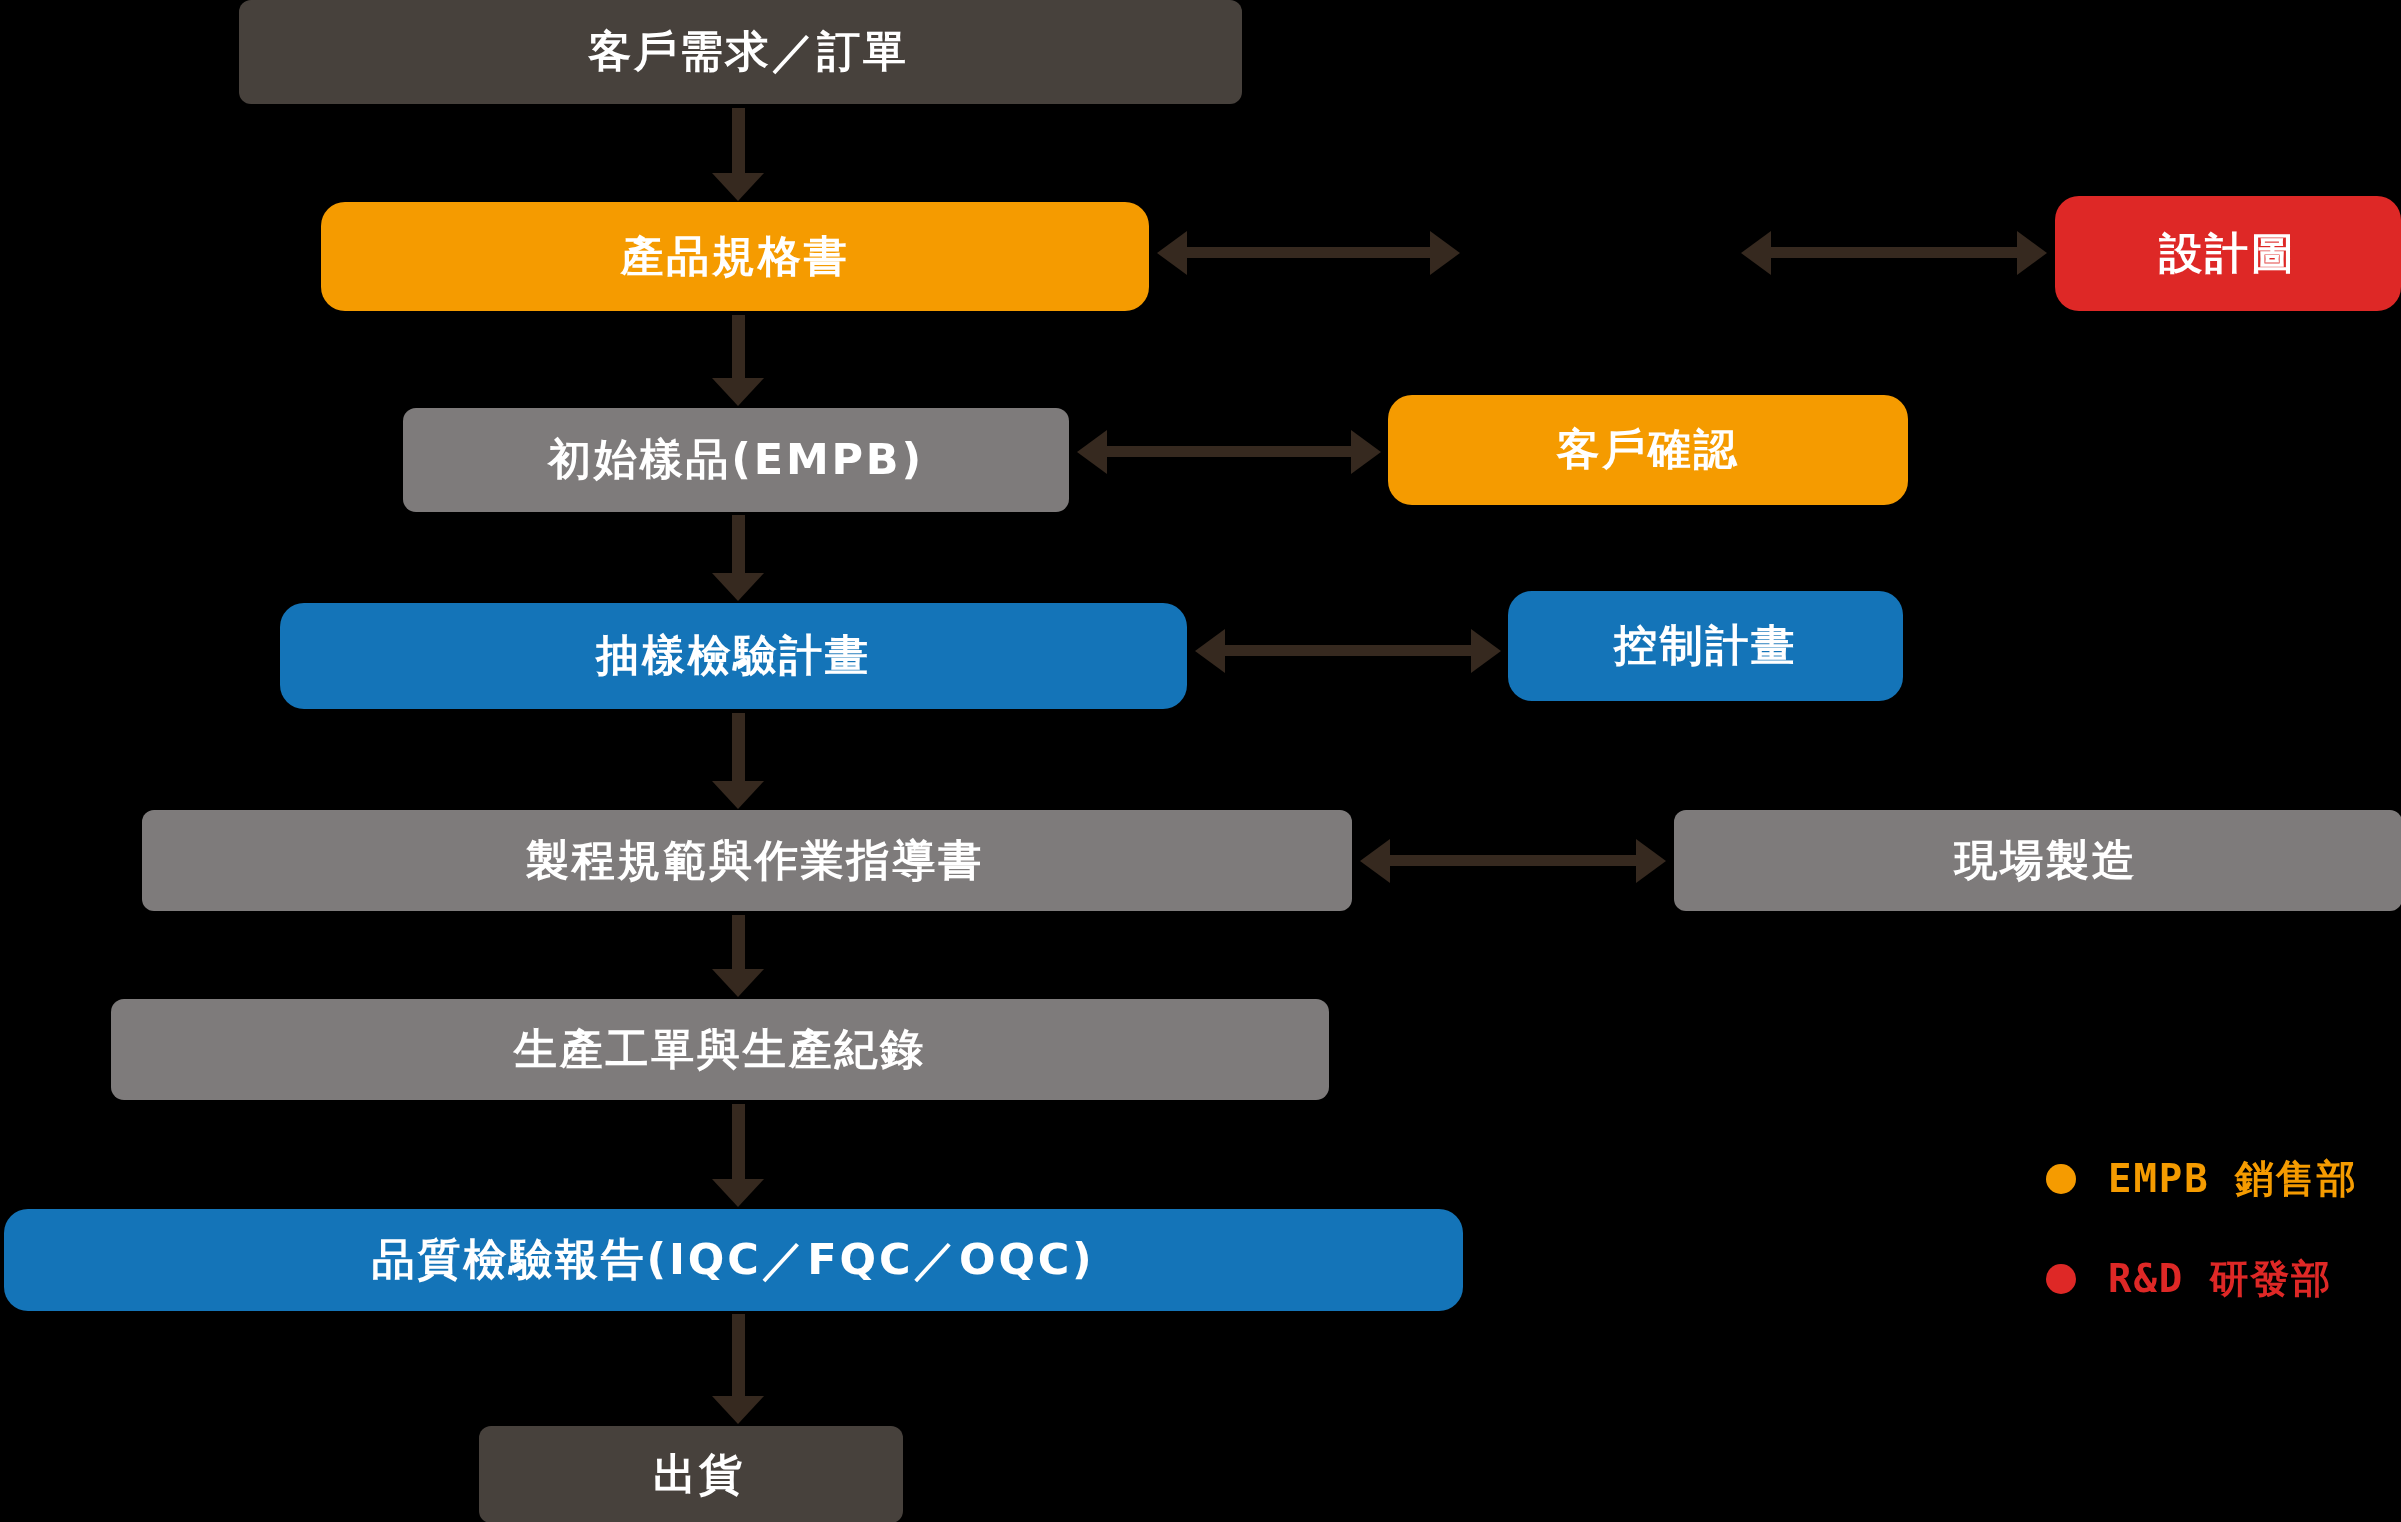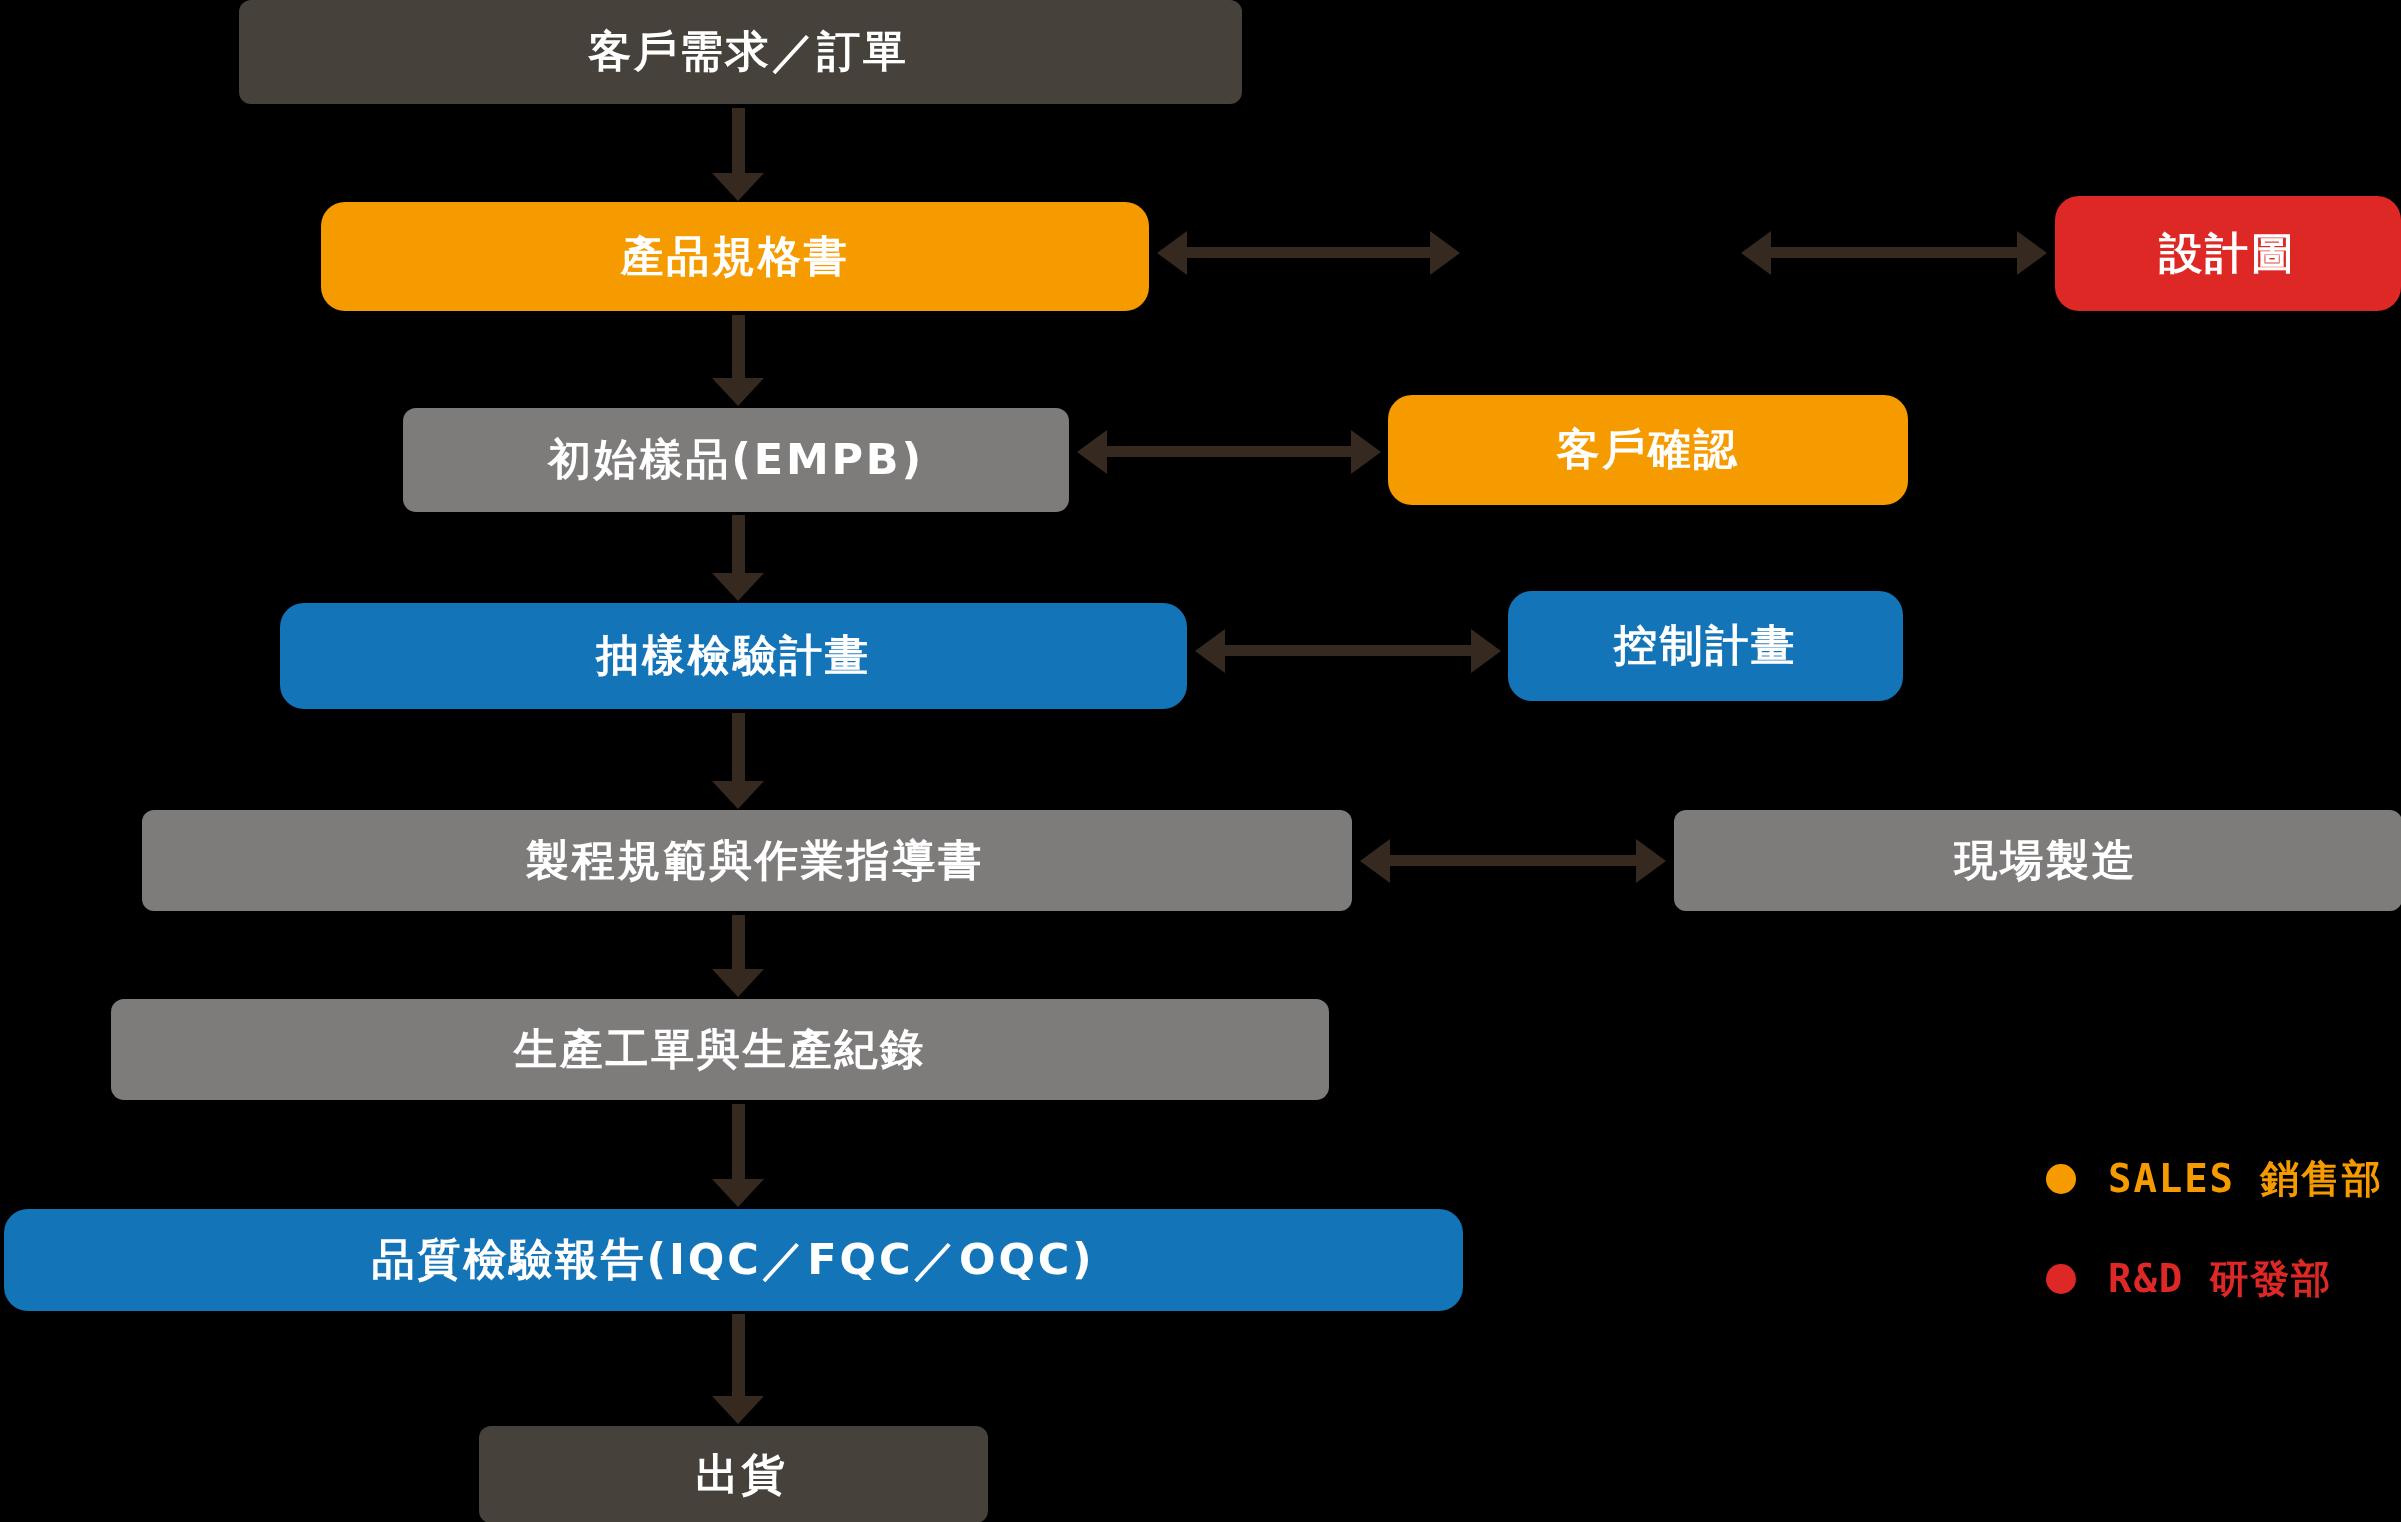--- a/index.html
+++ b/index.html
@@ -93,21 +93,21 @@
   <div class="node blueb r24" style="left:1508px;top:591px;width:395px;height:110px">控制計畫</div>
 
   <div class="node grayb r6" style="left:142px;top:810px;width:1210px;height:101px">製程規範與作業指導書</div>
 
   <div class="node grayb r6" style="left:1674px;top:810px;width:728px;height:101px">現場製造</div>
 
   <div class="node grayb r12" style="left:111px;top:999px;width:1218px;height:101px">生產工單與生產紀錄</div>
 
   <div class="node blueb r24" style="left:3.7px;top:1209px;width:1459px;height:102px">品質檢驗報告(IQC／FQC／OQC)</div>
 
-  <div class="node dark r6" style="left:479px;top:1426px;width:509px;height:97px">出貨</div>
+  <div class="node dark r6" style="left:479px;top:1426px;width:424px;height:97px">出貨</div>
 
   <div class="varrow" style="left:712px;top:108px;height:93px">
       <div class="shaft"></div>
       <div class="head"></div>
     </div>
   <div class="varrow" style="left:712px;top:315px;height:91px">
       <div class="shaft"></div>
       <div class="head"></div>
     </div>
   <div class="varrow" style="left:712px;top:515px;height:86px">
@@ -153,21 +153,21 @@
     </div>
   <div class="harrow" style="left:1360px;top:838px;width:306px">
       <div class="hl"></div>
       <div class="hshaft"></div>
       <div class="hr"></div>
     </div>
 
   <div class="legend">
     <div class="legend-row">
       <span class="legend-dot ld-sales"></span>
-      <span class="legend-label ll-sales">SALES 銷售部</span>
+      <span class="legend-label ll-sales">EMPB 銷售部</span>
     </div>
     <div class="legend-row">
       <span class="legend-dot ld-rnd"></span>
       <span class="legend-label ll-rnd">R&amp;D 研發部</span>
     </div>
   </div>
 
 </div>
 
 

